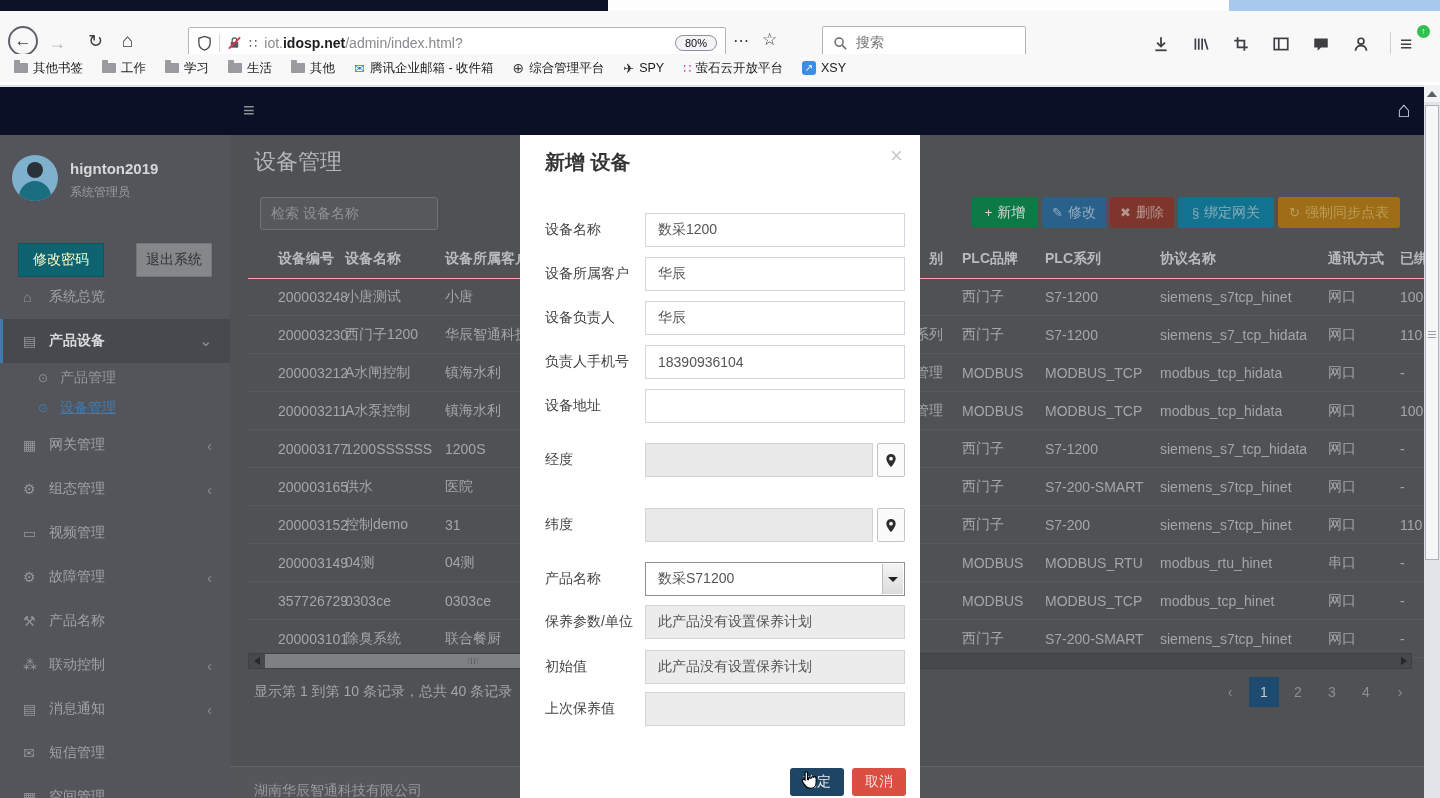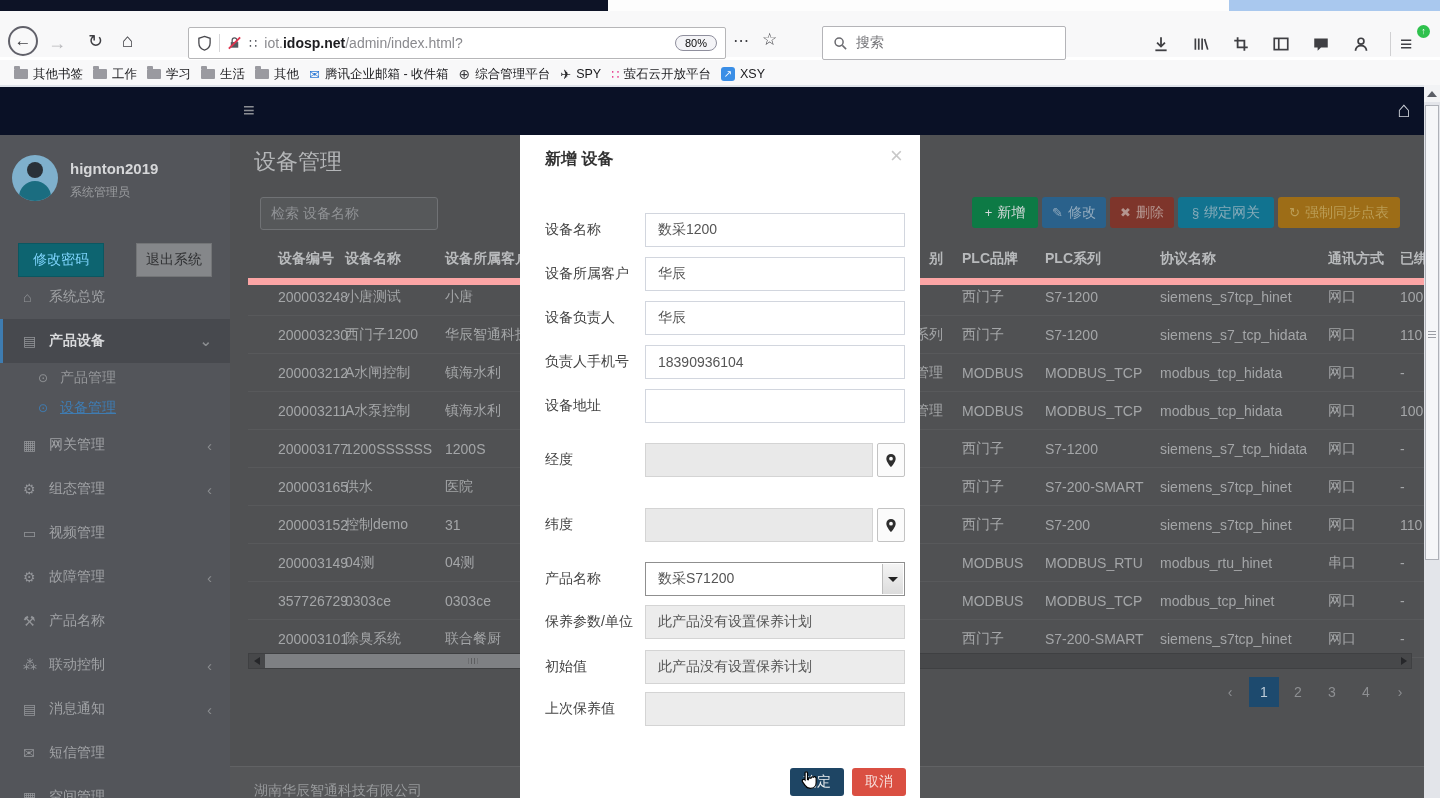--- a/index.html
+++ b/index.html
@@ -18,33 +18,33 @@
   #btn-home{left:122px;top:20px;font-size:19px;}
   #urlbar{left:188px;top:16px;width:538px;height:32px;background:#fff;border:1px solid #b6b6b8;border-radius:2px;box-sizing:border-box;display:flex;align-items:center;padding:0 8px;gap:7px;}
   #urlbar .divider{width:1px;height:18px;background:#d7d7d9;}
   .urltext{font-size:14px;white-space:nowrap;}
   .url-dim{color:#8a8a8e;}
   .url-host{color:#1d1d20;font-weight:bold;}
   #zoom-pill{margin-left:auto;border:1px solid #8f8f9d;border-radius:10px;padding:1px 9px;font-size:11px;color:#0c0c0d;background:#f4f4f7;}
   #perm-icon{color:#55585e;font-size:13px;}
   #btn-overflow{left:733px;top:22px;font-size:16px;letter-spacing:1px;}
   #btn-star{left:762px;top:20px;font-size:17px;}
-  #searchbox{left:822px;top:15px;width:244px;height:34px;background:#fff;border:1px solid #b4b4b8;border-radius:2px;box-sizing:border-box;display:flex;align-items:center;padding:0 10px;gap:8px;}
+  #searchbox{left:822px;top:15px;width:204px;height:34px;background:#fff;border:1px solid #b4b4b8;border-radius:2px;box-sizing:border-box;display:flex;align-items:center;padding:0 10px;gap:8px;}
   #searchbox .ph{color:#757579;font-size:14px;}
   .chromeicon{width:18px;height:18px;}
   #ic-download{left:1152px;top:24px;}
   #ic-library{left:1192px;top:24px;}
   #ic-crop{left:1232px;top:24px;}
   #ic-panel{left:1272px;top:24px;}
   #ic-bubble{left:1312px;top:24px;}
   #ic-person{left:1352px;top:24px;}
   #chrome-sep{left:1390px;top:21px;width:1px;height:24px;background:#d0d0d2;}
   #btn-menu{left:1400px;top:21px;font-size:21px;color:#3f3f44;}
   #menu-badge{left:1417px;top:14px;width:13px;height:13px;border-radius:50%;background:#2fc14d;color:#fff;font-size:9px;line-height:13px;text-align:center;font-weight:bold;}
-  #bookmarksbar{left:0;top:60px;width:1440px;height:28px;background:#f8f8f9;display:flex;align-items:center;padding-left:14px;gap:10px;box-sizing:border-box;}
+  #bookmarksbar{left:0;top:54px;width:1440px;height:28px;background:#f8f8f9;display:flex;align-items:center;padding-left:14px;gap:19px;box-sizing:border-box;}
   .bm{display:flex;align-items:center;gap:5px;font-size:12.5px;color:#1a1a1d;white-space:nowrap;}
   .bm-folder{width:14px;height:10px;background:#9a9aa0;border-radius:1px;position:relative;}
   .bm-folder::before{content:"";position:absolute;left:0;top:-3px;width:6px;height:3px;background:#9a9aa0;border-radius:1px 1px 0 0;}
   .bm-tencent{color:#2e7bd6;font-size:13px;}
   .bm-globe{color:#3a3a3e;font-size:14px;}
   .bm-spy{color:#2b2b2e;font-size:13px;}
   .bm-ezviz{color:#e84393;font-size:13px;letter-spacing:-1px;}
   .bm-xsy{width:14px;height:14px;background:#3a8ee6;border-radius:3px;color:#fff;font-size:10px;line-height:14px;text-align:center;}
 
   
@@ -53,21 +53,21 @@
   #appnav-burger{left:243px;top:12px;color:#8b8e93;font-size:20px;}
   #appnav-home{left:1397px;top:10px;color:#cfd3da;font-size:22px;}
 
   
   #sidebar{left:0;top:50px;width:230px;height:663px;background:#53555a;}
   #avatar{left:12px;top:20px;width:46px;height:46px;border-radius:50%;background:#7fb0cc;overflow:hidden;}
   #avatar::before{content:"";position:absolute;left:15px;top:7px;width:16px;height:16px;border-radius:50%;background:#2a3138;}
   #avatar::after{content:"";position:absolute;left:7px;top:26px;width:32px;height:20px;border-radius:16px 16px 0 0;background:#1b6d80;}
   #user-name{left:70px;top:25px;font-size:15px;font-weight:bold;color:#d6d7d9;}
   #user-role{left:70px;top:49px;font-size:12px;color:#9b9da0;}
-  #btn-passwd{left:18px;top:108px;width:86px;height:34px;background:#0d6470;color:#7dd3fc;font-size:14px;border:1px solid #0b5761;display:flex;align-items:center;justify-content:center;box-sizing:border-box;}
+  #btn-passwd{left:18px;top:108px;width:86px;height:34px;background:#0d6470;color:#fef9c3;font-size:14px;border:1px solid #0b5761;display:flex;align-items:center;justify-content:center;box-sizing:border-box;}
   #btn-logout{left:136px;top:108px;width:76px;height:34px;background:#85878a;color:#303133;font-size:14px;border:1px solid #737577;display:flex;align-items:center;justify-content:center;box-sizing:border-box;}
   #menu{left:0;top:140px;width:230px;}
   .menu-item{position:relative;height:44px;display:flex;align-items:center;padding-left:20px;border-left:3px solid transparent;box-sizing:border-box;color:#a0a2a5;font-size:14px;}
   .menu-item .mi-icon{width:26px;color:#94969a;font-size:14px;}
   .menu-item .mi-arrow{position:absolute;right:18px;color:#8a8c8f;font-size:15px;}
   .menu-item.active{background:#47494e;border-left-color:#3e7cb0;color:#d8d9db;font-weight:bold;}
   .submenu-item{position:relative;height:30px;display:flex;align-items:center;padding-left:38px;color:#95979a;font-size:14px;}
   .submenu-item .mi-icon{width:22px;font-size:12px;color:#8f9194;}
   .submenu-item.active{color:#3f7cb2;}
   .submenu-item.active .label{text-decoration:underline;}
@@ -77,21 +77,21 @@
   #content{left:230px;top:50px;width:1194px;height:663px;background:#505153;overflow:hidden;}
   #page-title{left:24px;top:12px;font-size:22px;color:#b4b6b8;}
   #dev-search{left:30px;top:62px;width:178px;height:33px;background:#56585a;border:1px solid #707275;border-radius:3px;box-sizing:border-box;display:flex;align-items:center;padding-left:10px;color:#909295;font-size:14px;}
   .tbtn{height:31px;border-radius:3px;display:flex;align-items:center;justify-content:center;gap:5px;font-size:14px;box-sizing:border-box;}
   .tbtn .ti{font-size:13px;}
   .tbtn.add{background:#0d7a45;color:#d5dadb;}
   .tbtn.edit{background:#2a618b;color:#93abbe;}
   .tbtn.del{background:#7e352b;color:#b4958f;}
   .tbtn.bind{background:#117390;color:#86abb9;}
   .tbtn.sync{background:#9d6d17;color:#bb9d55;}
-  #thead{left:18px;top:105px;width:1176px;height:38px;border-bottom:7px solid #fca5a5;font-weight:bold;font-size:14px;color:#b8babc;}
+  #thead{left:18px;top:105px;width:1176px;height:38px;border-bottom:1px solid #fca5a5;font-weight:bold;font-size:14px;color:#b8babc;}
   #tbody{left:18px;top:143px;width:1176px;height:371px;}
   .trow{position:relative;height:37px;border-bottom:1px solid rgba(255,255,255,0.05);font-size:14px;color:#a4a6a8;}
   .cell{position:absolute;top:50%;transform:translateY(-50%);white-space:nowrap;}
   .hcell{position:absolute;top:10px;white-space:nowrap;}
   
   .c-no{left:30px;} .c-name{left:97px;} .c-cust{left:197px;}
   .c-cat{right:481px;text-align:right;}
   .c-brand{left:714px;} .c-series{left:797px;} .c-proto{left:912px;}
   .c-comm{left:1080px;} .c-bound{left:1152px;}
   
@@ -107,21 +107,21 @@
     background:repeating-linear-gradient(90deg,#5c5d5f 0 1px,transparent 1px 3px);}
   #records{left:24px;top:548px;font-size:14px;color:#a4a6a8;}
   #pagination{left:985px;top:542px;display:flex;gap:4px;align-items:center;}
   .pg{width:30px;height:30px;display:flex;align-items:center;justify-content:center;font-size:14px;color:#8d8f92;}
   .pg.active{background:#1d4a6e;color:#bdccd8;}
   #cfooter{left:0;top:631px;width:1194px;height:32px;background:#555658;border-top:1px solid #616264;box-sizing:border-box;}
   #cfooter .ftext{position:absolute;left:24px;top:15px;font-size:14px;color:#97999b;white-space:nowrap;}
 
   
   #modal{left:520px;top:50px;width:400px;height:663px;background:#fff;z-index:10;}
-  #modal-title{left:25px;top:14px;font-size:16px;font-weight:bold;color:#333;}
+  #modal-title{left:25px;top:14px;font-size:20px;font-weight:bold;color:#333;}
   #modal-close{left:370px;top:8px;font-size:22px;color:#c8c8c8;}
   .frow{position:absolute;left:0;width:400px;height:34px;}
   .flabel{position:absolute;left:25px;top:8px;font-size:14px;color:#444;white-space:nowrap;}
   .finput{position:absolute;left:125px;top:0;width:260px;height:34px;border:1px solid #d2d6de;background:#fff;box-sizing:border-box;display:flex;align-items:center;padding-left:12px;font-size:14px;color:#555;}
   .finput.disabled{background:#ececec;border-color:#d4d4d4;}
   .finput.geo{width:228px;background:#e9e9e9;border-color:#d4d4d4;}
   .geo-btn{position:absolute;left:357px;top:0;width:28px;height:34px;border:1px solid #c3c3c3;background:#fbfbfb;border-radius:2px;box-sizing:border-box;display:flex;align-items:center;justify-content:center;}
   .fselect{position:absolute;left:125px;top:0;width:260px;height:34px;border:1px solid #8f8f8f;background:#fff;box-sizing:border-box;display:flex;align-items:center;padding-left:12px;font-size:14px;color:#555;}
   .sel-btn{position:absolute;right:1px;top:1px;width:20px;height:30px;background:linear-gradient(#f4f4f4,#dcdcdc);border-left:1px solid #bdbdbd;display:flex;align-items:center;justify-content:center;}
   .sel-tri{width:0;height:0;border:5px solid transparent;border-top-color:#222;margin-top:5px;}
@@ -494,20 +494,21 @@
             <div class="hs-tri"></div>
           </div>
         <div id="hs-thumb">
             <div id="hs-grip"></div>
           </div>
         <div id="hs-right" class="hs-btn">
             <div class="hs-tri"></div>
           </div>
       </div>
 
+      <div id="records" class="abs">显示第 1 到第 10 条记录，总共 40 条记录</div>
       <div id="pagination" class="abs">
           <div class="pg">‹</div>
           <div class="pg active">1</div>
           <div class="pg">2</div>
           <div class="pg">3</div>
           <div class="pg">4</div>
           <div class="pg">›</div>
         </div>
 
       <div id="cfooter" class="abs">

